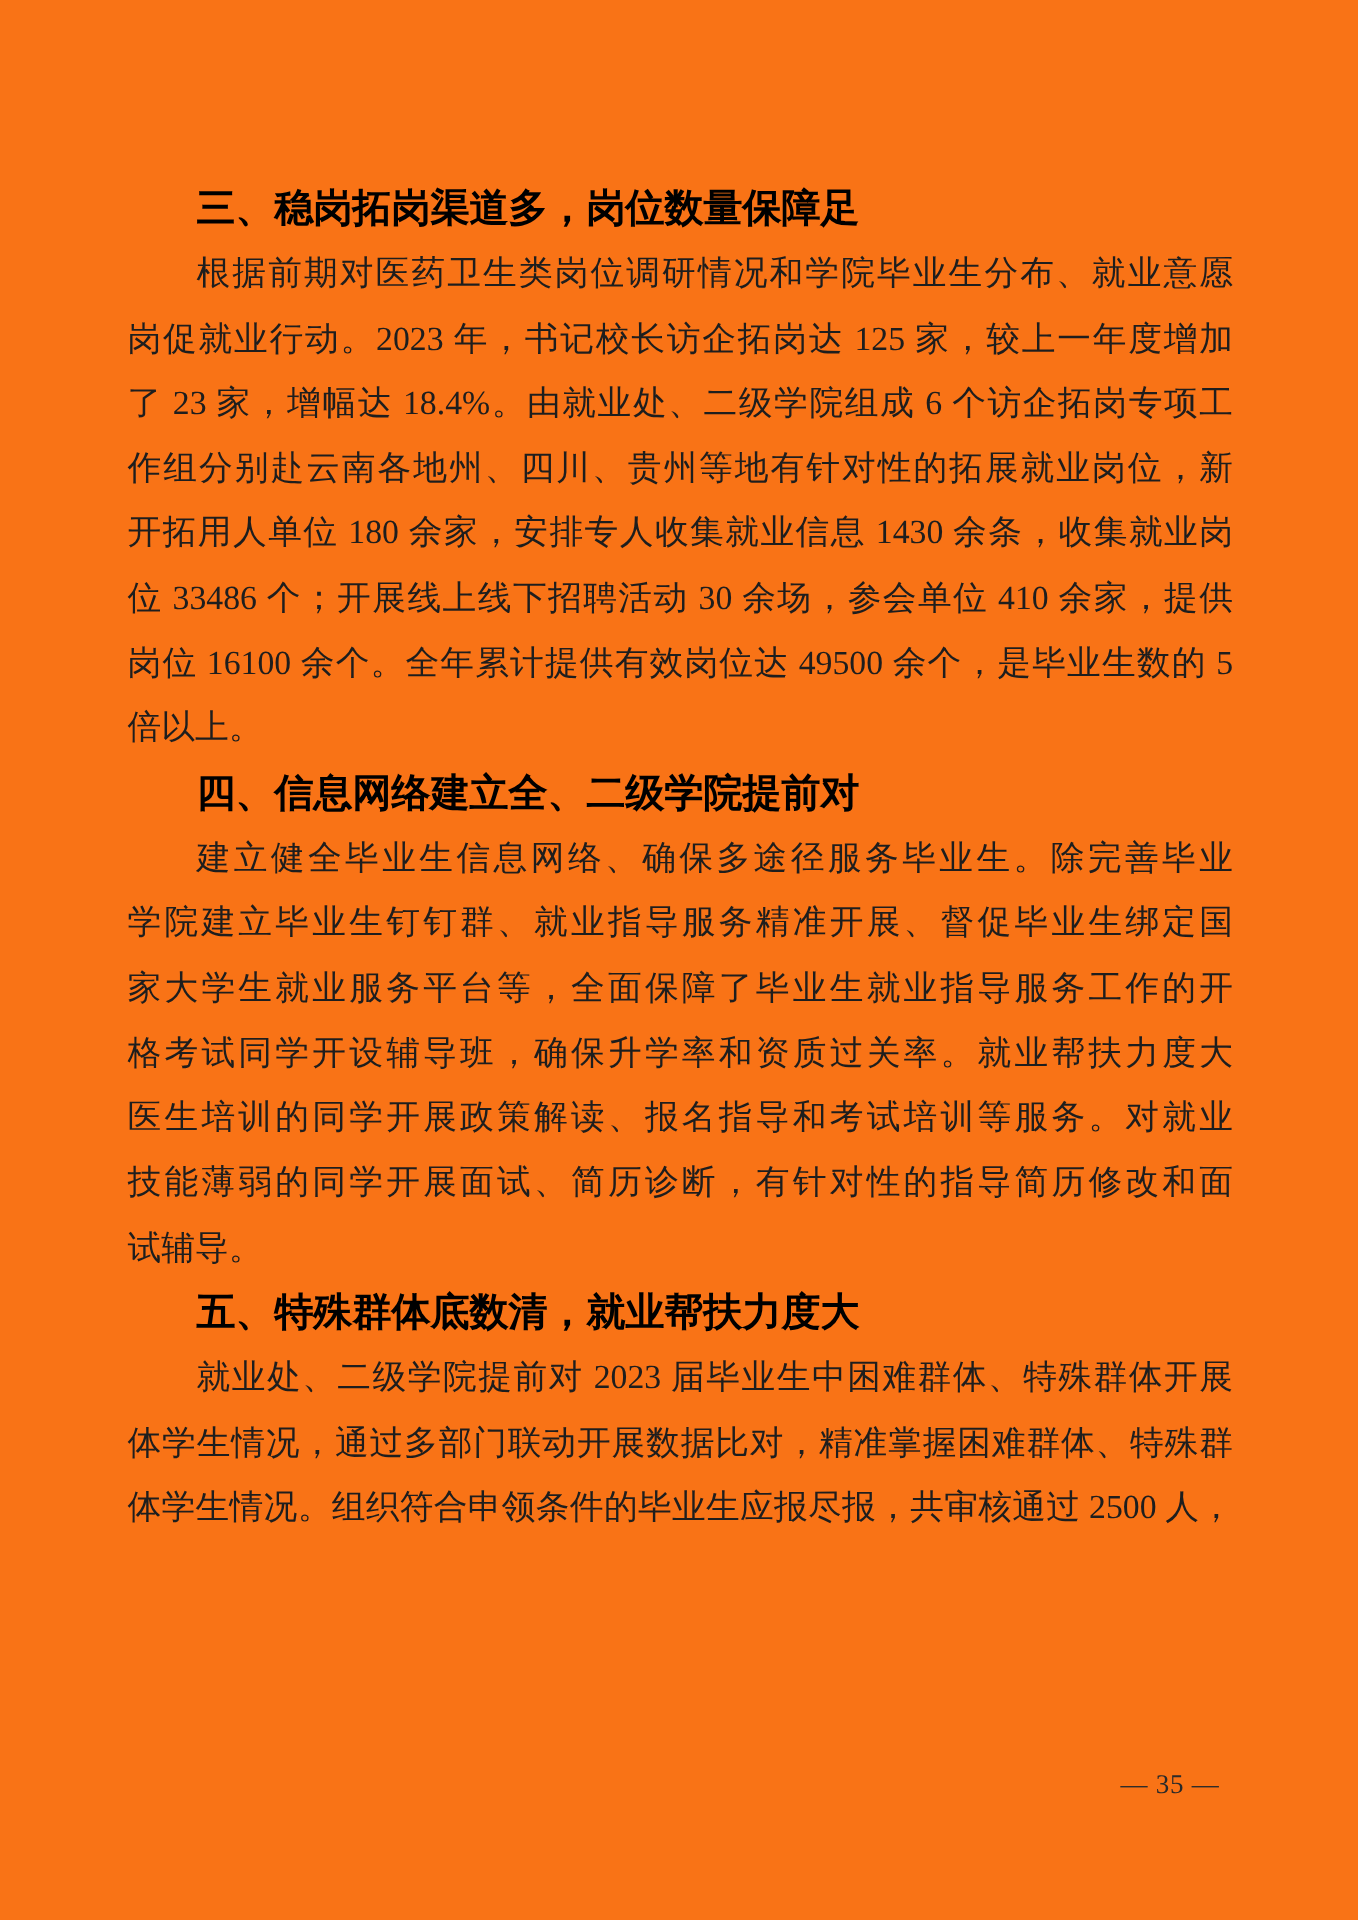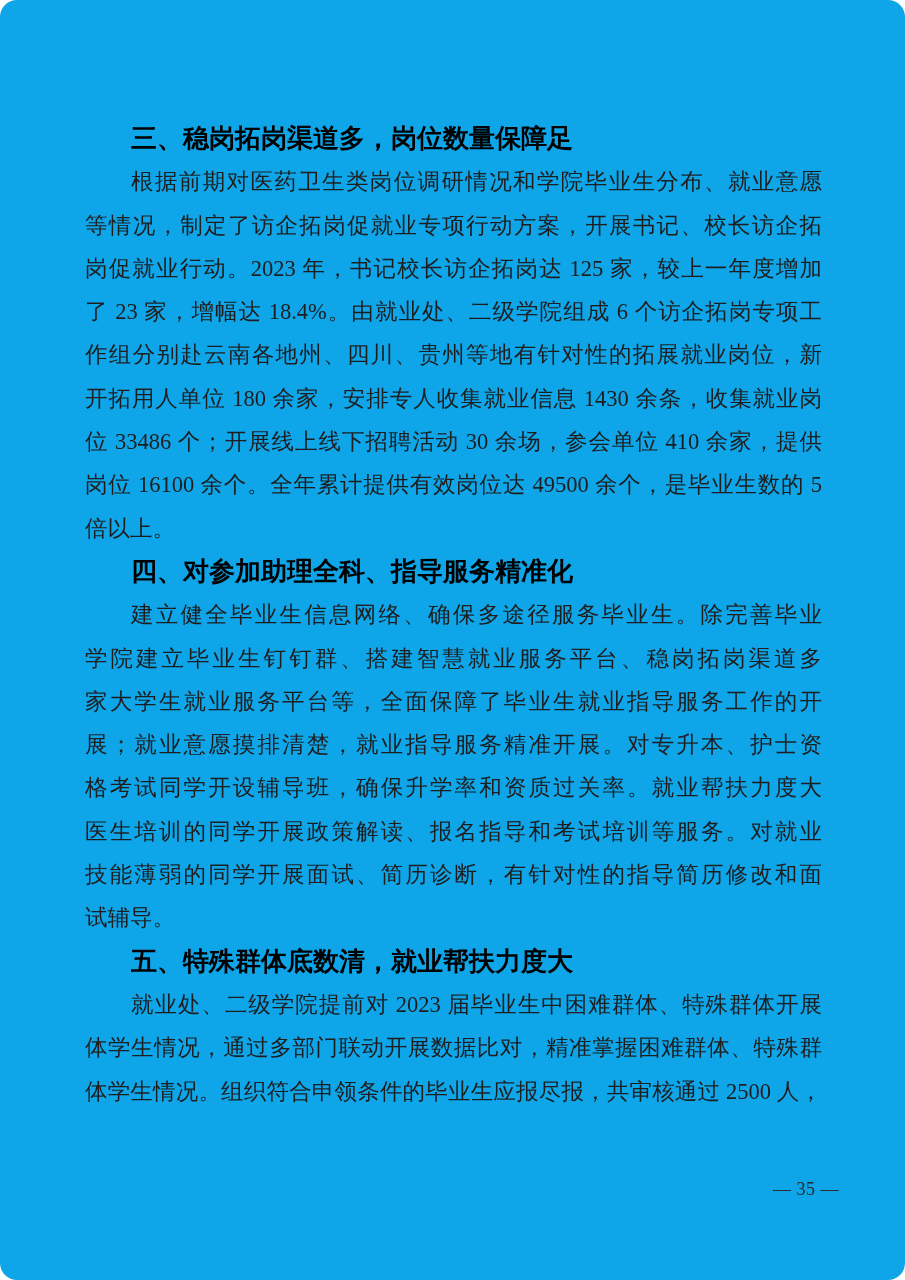--- a/index.html
+++ b/index.html
@@ -5,23 +5,22 @@
   html, body { margin: 0; padding: 0; }
   body {
     width: 905px; height: 1280px;
     background: #ffffff;
     position: relative;
     overflow: hidden;
     font-family: "Liberation Serif", "DejaVu Serif", serif;
   }
   .page {
     position: absolute; inset: 0;
-    background: #0ea5e9;
+    background: #f97316;
     color: #1e1e1e;
-    border-radius: 17px;
   }
   .content {
     position: absolute;
     left: 85px; top: 117px;
     width: 737px;
   }
   .line {
     margin: 0;
     height: 43.3px;
     line-height: 43.3px;
@@ -41,53 +40,51 @@
     font-size: 26px;
     font-weight: 700;
     font-family: "Liberation Sans", "DejaVu Sans", sans-serif;
     color: #000000;
     text-indent: 46px;
     text-align: left;
   }
   .page-number {
     position: absolute;
     top: 1178px;
-    right: 66px;
+    right: 92px;
     font-size: 18px;
     line-height: 22px;
     color: #2a2a2a;
     font-family: "Liberation Serif", "DejaVu Serif", serif;
     letter-spacing: 0.5px;
   }
 </style>
 </head>
 <body>
 
 <div class="page">
   <main class="content">
 
     <section>
       <h2 class="heading">三、稳岗拓岗渠道多，岗位数量保障足</h2>
       <p class="line indent">根据前期对医药卫生类岗位调研情况和学院毕业生分布、就业意愿</p>
-      <p class="line">等情况，制定了访企拓岗促就业专项行动方案，开展书记、校长访企拓</p>
       <p class="line">岗促就业行动。2023 年，书记校长访企拓岗达 125 家，较上一年度增加</p>
       <p class="line">了 23 家，增幅达 18.4%。由就业处、二级学院组成 6 个访企拓岗专项工</p>
       <p class="line">作组分别赴云南各地州、四川、贵州等地有针对性的拓展就业岗位，新</p>
       <p class="line">开拓用人单位 180 余家，安排专人收集就业信息 1430 余条，收集就业岗</p>
       <p class="line">位 33486 个；开展线上线下招聘活动 30 余场，参会单位 410 余家，提供</p>
       <p class="line">岗位 16100 余个。全年累计提供有效岗位达 49500 余个，是毕业生数的 5</p>
       <p class="line end">倍以上。</p>
     </section>
 
     <section>
-      <h2 class="heading">四、对参加助理全科、指导服务精准化</h2>
+      <h2 class="heading">四、信息网络建立全、二级学院提前对</h2>
       <p class="line indent">建立健全毕业生信息网络、确保多途径服务毕业生。除完善毕业</p>
-      <p class="line">学院建立毕业生钉钉群、搭建智慧就业服务平台、稳岗拓岗渠道多</p>
+      <p class="line">学院建立毕业生钉钉群、就业指导服务精准开展、督促毕业生绑定国</p>
       <p class="line">家大学生就业服务平台等，全面保障了毕业生就业指导服务工作的开</p>
-      <p class="line">展；就业意愿摸排清楚，就业指导服务精准开展。对专升本、护士资</p>
       <p class="line">格考试同学开设辅导班，确保升学率和资质过关率。就业帮扶力度大</p>
       <p class="line">医生培训的同学开展政策解读、报名指导和考试培训等服务。对就业</p>
       <p class="line">技能薄弱的同学开展面试、简历诊断，有针对性的指导简历修改和面</p>
       <p class="line end">试辅导。</p>
     </section>
 
     <section>
       <h2 class="heading">五、特殊群体底数清，就业帮扶力度大</h2>
       <p class="line indent">就业处、二级学院提前对 2023 届毕业生中困难群体、特殊群体开展</p>
       <p class="line">体学生情况，通过多部门联动开展数据比对，精准掌握困难群体、特殊群</p>

